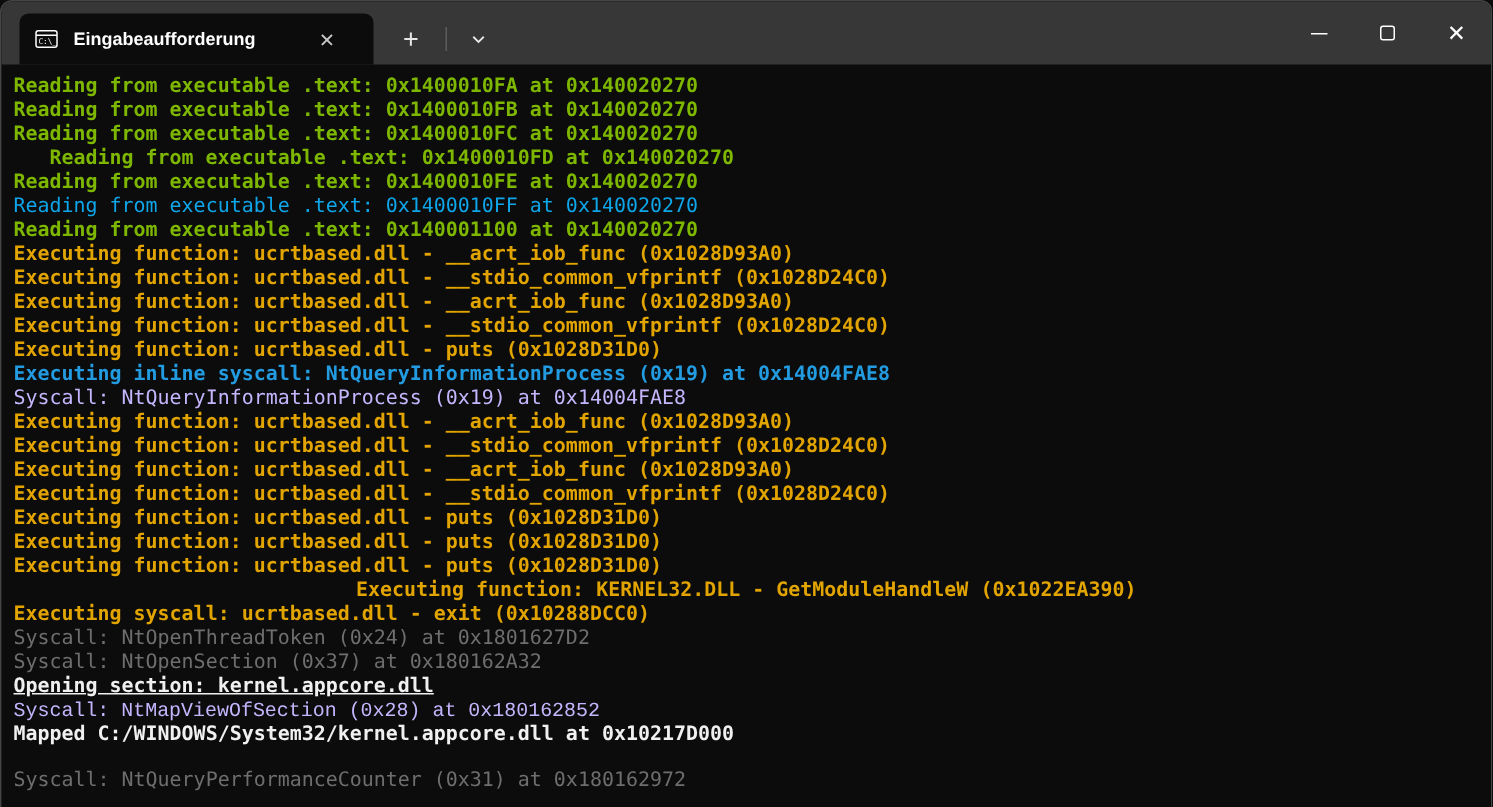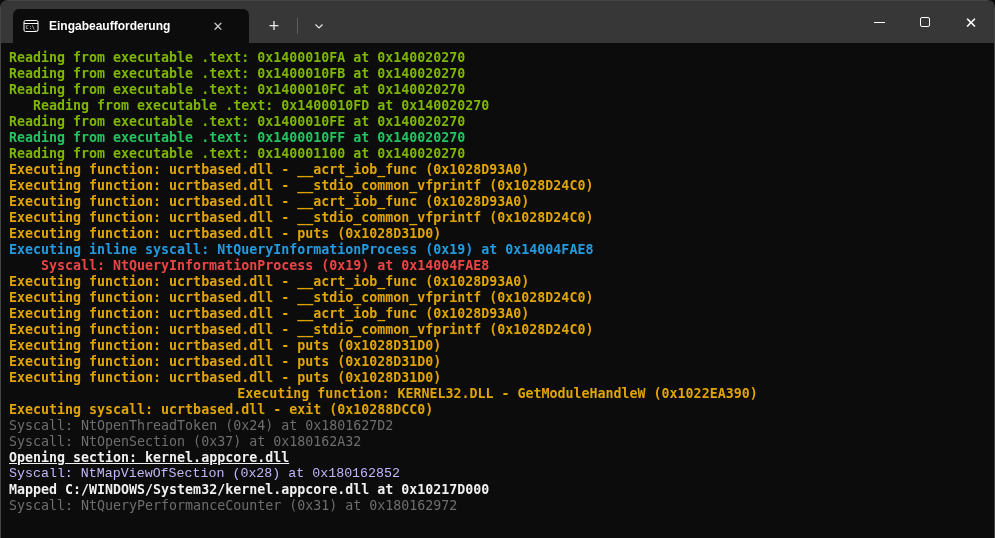--- a/index.html
+++ b/index.html
@@ -125,39 +125,39 @@
     </div>
 
   </div>
 
   <div class="terminal" style="background: rgb(12, 12, 12);">
       <div class="tline" style="color: rgb(125, 183, 0); font-weight: bold;">Reading from executable .text: 0x1400010FA at 0x140020270</div>
       <div class="tline" style="color: rgb(125, 183, 0); font-weight: bold;">Reading from executable .text: 0x1400010FB at 0x140020270</div>
       <div class="tline" style="color: rgb(125, 183, 0); font-weight: bold;">Reading from executable .text: 0x1400010FC at 0x140020270</div>
       <div class="tline" style="color: rgb(125, 183, 0); font-weight: bold; padding-left: 24px;">Reading from executable .text: 0x1400010FD at 0x140020270</div>
       <div class="tline" style="color: rgb(125, 183, 0); font-weight: bold;">Reading from executable .text: 0x1400010FE at 0x140020270</div>
-      <div class="tline" style="color: #22c55e; font-weight: bold;">Reading from executable .text: 0x1400010FF at 0x140020270</div>
+      <div class="tline" style="color: #0ea5e9; font-weight: normal;">Reading from executable .text: 0x1400010FF at 0x140020270</div>
       <div class="tline" style="color: rgb(125, 183, 0); font-weight: bold;">Reading from executable .text: 0x140001100 at 0x140020270</div>
       <div class="tline" style="color: rgb(226, 164, 0); font-weight: bold;">Executing function: ucrtbased.dll - __acrt_iob_func (0x1028D93A0)</div>
       <div class="tline" style="color: rgb(226, 164, 0); font-weight: bold;">Executing function: ucrtbased.dll - __stdio_common_vfprintf (0x1028D24C0)</div>
       <div class="tline" style="color: rgb(226, 164, 0); font-weight: bold;">Executing function: ucrtbased.dll - __acrt_iob_func (0x1028D93A0)</div>
       <div class="tline" style="color: rgb(226, 164, 0); font-weight: bold;">Executing function: ucrtbased.dll - __stdio_common_vfprintf (0x1028D24C0)</div>
       <div class="tline" style="color: rgb(226, 164, 0); font-weight: bold;">Executing function: ucrtbased.dll - puts (0x1028D31D0)</div>
       <div class="tline" style="color: rgb(35, 155, 225); font-weight: bold;">Executing inline syscall: NtQueryInformationProcess (0x19) at 0x14004FAE8</div>
-      <div class="tline" style="color: #ef4444; font-weight: bold; margin-left: 32px;">Syscall: NtQueryInformationProcess (0x19) at 0x14004FAE8</div>
+      <div class="tline" style="color: #c4b5fd; font-weight: normal;">Syscall: NtQueryInformationProcess (0x19) at 0x14004FAE8</div>
       <div class="tline" style="color: rgb(226, 164, 0); font-weight: bold;">Executing function: ucrtbased.dll - __acrt_iob_func (0x1028D93A0)</div>
       <div class="tline" style="color: rgb(226, 164, 0); font-weight: bold;">Executing function: ucrtbased.dll - __stdio_common_vfprintf (0x1028D24C0)</div>
       <div class="tline" style="color: rgb(226, 164, 0); font-weight: bold;">Executing function: ucrtbased.dll - __acrt_iob_func (0x1028D93A0)</div>
       <div class="tline" style="color: rgb(226, 164, 0); font-weight: bold;">Executing function: ucrtbased.dll - __stdio_common_vfprintf (0x1028D24C0)</div>
       <div class="tline" style="color: rgb(226, 164, 0); font-weight: bold;">Executing function: ucrtbased.dll - puts (0x1028D31D0)</div>
       <div class="tline" style="color: rgb(226, 164, 0); font-weight: bold;">Executing function: ucrtbased.dll - puts (0x1028D31D0)</div>
       <div class="tline" style="color: rgb(226, 164, 0); font-weight: bold;">Executing function: ucrtbased.dll - puts (0x1028D31D0)</div>
       <div class="tline" style="color: rgb(226, 164, 0); font-weight: bold; text-align: center;">Executing function: KERNEL32.DLL - GetModuleHandleW (0x1022EA390)</div>
       <div class="tline" style="color: rgb(226, 164, 0); font-weight: bold;">Executing syscall: ucrtbased.dll - exit (0x10288DCC0)</div>
       <div class="tline" style="color: rgb(110, 110, 110); font-weight: normal;">Syscall: NtOpenThreadToken (0x24) at 0x1801627D2</div>
       <div class="tline" style="color: rgb(110, 110, 110); font-weight: normal;">Syscall: NtOpenSection (0x37) at 0x180162A32</div>
       <div class="tline" style="color: rgb(240, 240, 240); font-weight: bold; text-decoration: underline;">Opening section: kernel.appcore.dll</div>
       <div class="tline" style="color: #c4b5fd; font-weight: normal; font-family: Liberation Mono, monospace;">Syscall: NtMapViewOfSection (0x28) at 0x180162852</div>
       <div class="tline" style="color: rgb(240, 240, 240); font-weight: bold;">Mapped C:/WINDOWS/System32/kernel.appcore.dll at 0x10217D000</div>
-      <div class="tline" style="color: rgb(110, 110, 110); font-weight: normal;">Syscall: NtQueryPerformanceCounter (0x31) at 0x180162972</div>
+      <div class="tline" style="color: rgb(110, 110, 110); font-weight: normal; margin-top: 15px;">Syscall: NtQueryPerformanceCounter (0x31) at 0x180162972</div>
     </div>
 
 </div>
 
 </body></html>

